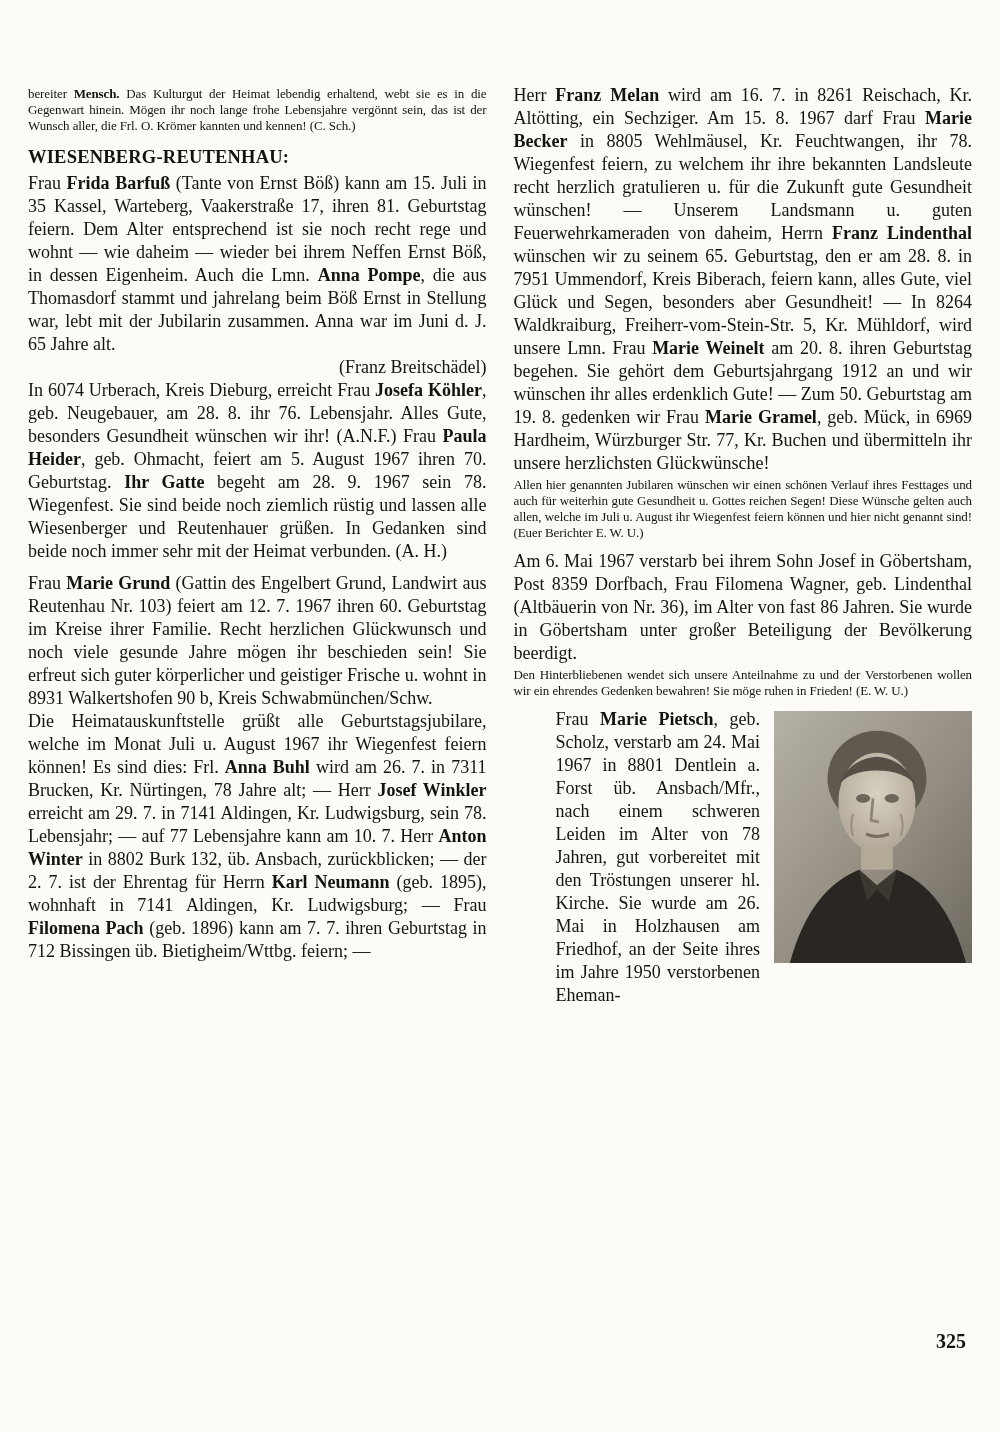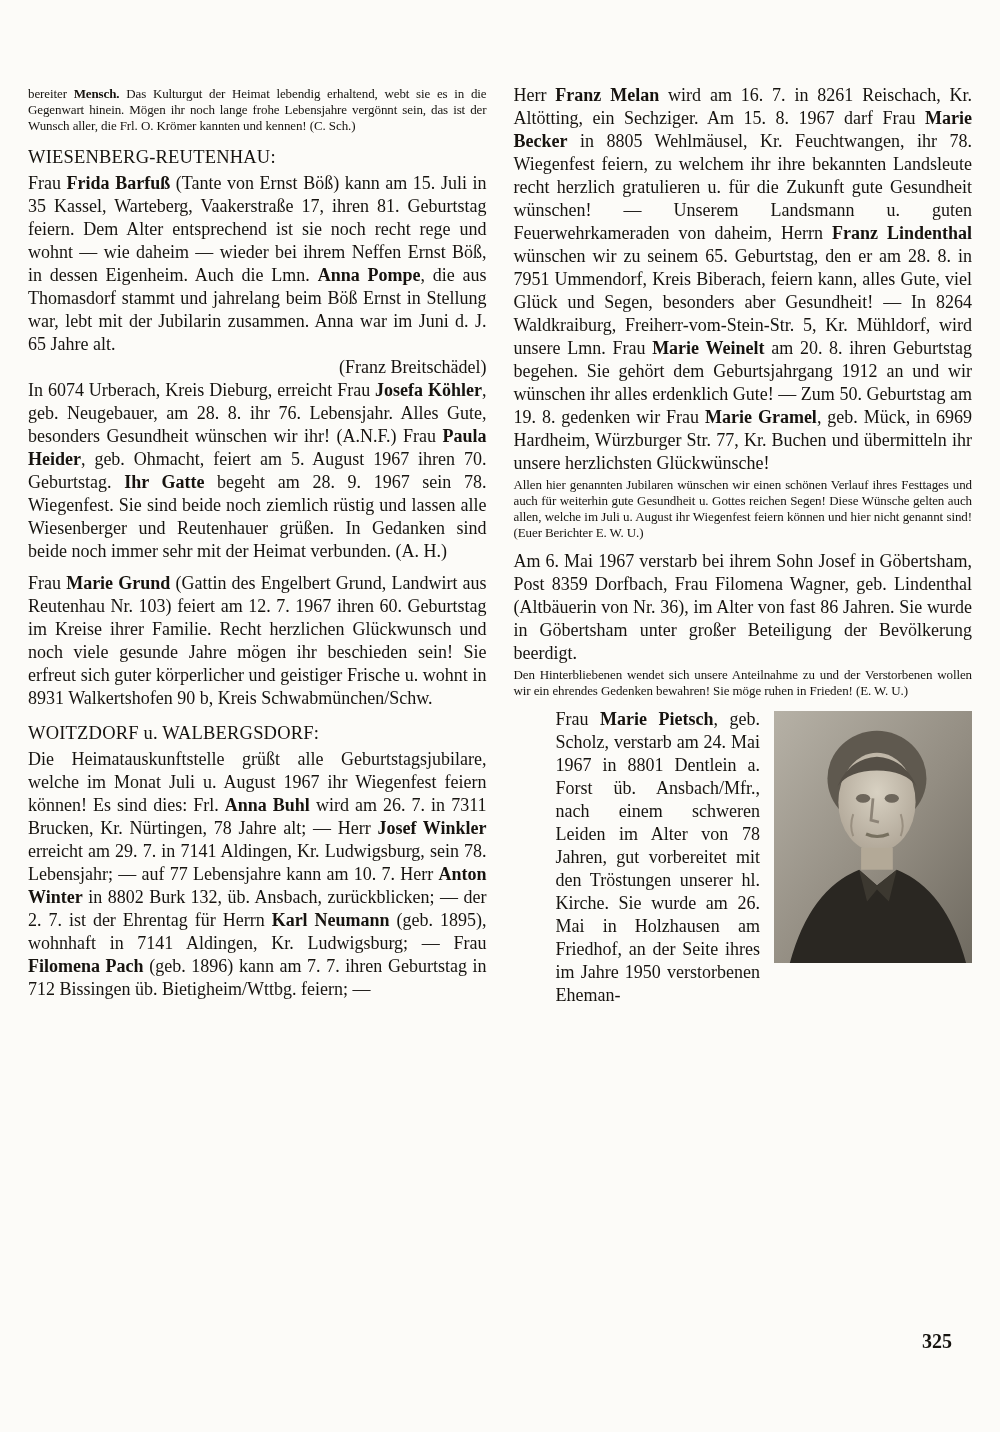--- a/index.html
+++ b/index.html
@@ -31,60 +31,59 @@
     font-size: 13px;
     line-height: 16px;
     text-align: justify;
     letter-spacing: -0.1px;
     margin: 2px 0 4px 0;
     hyphens: auto;
   }
   .heading {
     font-size: 18.5px;
     line-height: 24px;
-    font-weight: normal;
+    font-weight: bold;
     margin: 11px 0 3px 0;
     letter-spacing: 0.2px;
   }
   .sig { text-align: right; }
   .gap { margin-top: 9px; }
   .photowrap { display: flow-root; margin-left: 42px; }
   .photo {
     float: right;
     width: 198px;
     height: 252px;
     margin: 3px 0 5px 14px;
     background: #9a958c;
     box-shadow: 0 0 0 1px #8b867d inset;
   }
   .photo svg { display: block; }
   .pagenum {
     position: absolute;
-    right: 48px;
+    right: 34px;
     top: 1330px;
     font-size: 20px;
     font-weight: bold;
   }
 </style>
 </head>
 <body>
 
 <div class="page">
   <div class="columns">
 
     <div class="col">
       <p class="small"><span>bereiter </span><span style="font-weight: bold;">Mensch.</span><span> Das Kulturgut der Heimat lebendig erhaltend, webt sie es in die Gegenwart hinein. Mögen ihr noch lange frohe Lebensjahre vergönnt sein, das ist der Wunsch aller, die Frl. O. Krömer kannten und kennen! (C. Sch.)</span></p>
 
       <h2 class="heading">WIESENBERG-REUTENHAU:</h2>
       <p class="body"><span>Frau </span><span style="font-weight: bold;">Frida Barfuß</span><span> (Tante von Ernst Böß) kann am 15. Juli in 35 Kassel, Warteberg, Vaakerstraße 17, ihren 81. Geburtstag feiern. Dem Alter entsprechend ist sie noch recht rege und wohnt — wie daheim — wieder bei ihrem Neffen Ernst Böß, in dessen Eigenheim. Auch die Lmn. </span><span style="font-weight: bold;">Anna Pompe</span><span>, die aus Thomasdorf stammt und jahrelang beim Böß Ernst in Stellung war, lebt mit der Jubilarin zusammen. Anna war im Juni d. J. 65 Jahre alt.</span></p>
       <p class="body sig">(Franz Breitschädel)</p>
       <p class="body"><span>In 6074 Urberach, Kreis Dieburg, erreicht Frau </span><span style="font-weight: bold;">Josefa Köhler</span><span>, geb. Neugebauer, am 28. 8. ihr 76. Lebensjahr. Alles Gute, besonders Gesundheit wünschen wir ihr! (A.N.F.) Frau </span><span style="font-weight: bold;">Paula Heider</span><span>, geb. Ohmacht, feiert am 5. August 1967 ihren 70. Geburtstag. </span><span style="font-weight: bold;">Ihr Gatte</span><span> begeht am 28. 9. 1967 sein 78. Wiegenfest. Sie sind beide noch ziemlich rüstig und lassen alle Wiesenberger und Reutenhauer grüßen. In Gedanken sind beide noch immer sehr mit der Heimat verbunden. (A. H.)</span></p>
       <p class="body gap"><span>Frau </span><span style="font-weight: bold;">Marie Grund</span><span> (Gattin des Engelbert Grund, Landwirt aus Reutenhau Nr. 103) feiert am 12. 7. 1967 ihren 60. Geburtstag im Kreise ihrer Familie. Recht herzlichen Glückwunsch und noch viele gesunde Jahre mögen ihr beschieden sein! Sie erfreut sich guter körperlicher und geistiger Frische u. wohnt in 8931 Walkertshofen 90 b, Kreis Schwabmünchen/Schw.</span></p>
 
-      <h2 class="heading">WOITZDORF u. WALBERGSDORF:</h2>
       <p class="body"><span>Die Heimatauskunftstelle grüßt alle Geburtstagsjubilare, welche im Monat Juli u. August 1967 ihr Wiegenfest feiern können! Es sind dies: Frl. </span><span style="font-weight: bold;">Anna Buhl</span><span> wird am 26. 7. in 7311 Brucken, Kr. Nürtingen, 78 Jahre alt; — Herr </span><span style="font-weight: bold;">Josef Winkler</span><span> erreicht am 29. 7. in 7141 Aldingen, Kr. Ludwigsburg, sein 78. Lebensjahr; — auf 77 Lebensjahre kann am 10. 7. Herr </span><span style="font-weight: bold;">Anton Winter</span><span> in 8802 Burk 132, üb. Ansbach, zurückblicken; — der 2. 7. ist der Ehrentag für Herrn </span><span style="font-weight: bold;">Karl Neumann</span><span> (geb. 1895), wohnhaft in 7141 Aldingen, Kr. Ludwigsburg; — Frau </span><span style="font-weight: bold;">Filomena Pach</span><span> (geb. 1896) kann am 7. 7. ihren Geburtstag in 712 Bissingen üb. Bietigheim/Wttbg. feiern; —</span></p>
     </div>
 
     <div class="col">
       <p class="body"><span>Herr </span><span style="font-weight: bold;">Franz Melan</span><span> wird am 16. 7. in 8261 Reischach, Kr. Altötting, ein Sechziger. Am 15. 8. 1967 darf Frau </span><span style="font-weight: bold;">Marie Becker</span><span> in 8805 Wehlmäusel, Kr. Feuchtwangen, ihr 78. Wiegenfest feiern, zu welchem ihr ihre bekannten Landsleute recht herzlich gratulieren u. für die Zukunft gute Gesundheit wünschen! — Unserem Landsmann u. guten Feuerwehrkameraden von daheim, Herrn </span><span style="font-weight: bold;">Franz Lindenthal</span><span> wünschen wir zu seinem 65. Geburtstag, den er am 28. 8. in 7951 Ummendorf, Kreis Biberach, feiern kann, alles Gute, viel Glück und Segen, besonders aber Gesundheit! — In 8264 Waldkraiburg, Freiherr-vom-Stein-Str. 5, Kr. Mühldorf, wird unsere Lmn. Frau </span><span style="font-weight: bold;">Marie Weinelt</span><span> am 20. 8. ihren Geburtstag begehen. Sie gehört dem Geburtsjahrgang 1912 an und wir wünschen ihr alles erdenklich Gute! — Zum 50. Geburtstag am 19. 8. gedenken wir Frau </span><span style="font-weight: bold;">Marie Gramel</span><span>, geb. Mück, in 6969 Hardheim, Würzburger Str. 77, Kr. Buchen und übermitteln ihr unsere herzlichsten Glückwünsche!</span></p>
       <p class="small">Allen hier genannten Jubilaren wünschen wir einen schönen Verlauf ihres Festtages und auch für weiterhin gute Gesundheit u. Gottes reichen Segen! Diese Wünsche gelten auch allen, welche im Juli u. August ihr Wiegenfest feiern können und hier nicht genannt sind! (Euer Berichter E. W. U.)</p>
       <p class="body gap"><span>Am 6. Mai 1967 verstarb bei ihrem Sohn Josef in Göbertsham, Post 8359 Dorfbach, Frau </span><span style="font-weight: normal;">Filomena Wagner</span><span>, geb. Lindenthal (Altbäuerin von Nr. 36), im Alter von fast 86 Jahren. Sie wurde in Göbertsham unter großer Beteiligung der Bevölkerung beerdigt.</span></p>
       <p class="small">Den Hinterbliebenen wendet sich unsere Anteilnahme zu und der Verstorbenen wollen wir ein ehrendes Gedenken bewahren! Sie möge ruhen in Frieden! (E. W. U.)</p>
 
       <div class="body gap photowrap">

